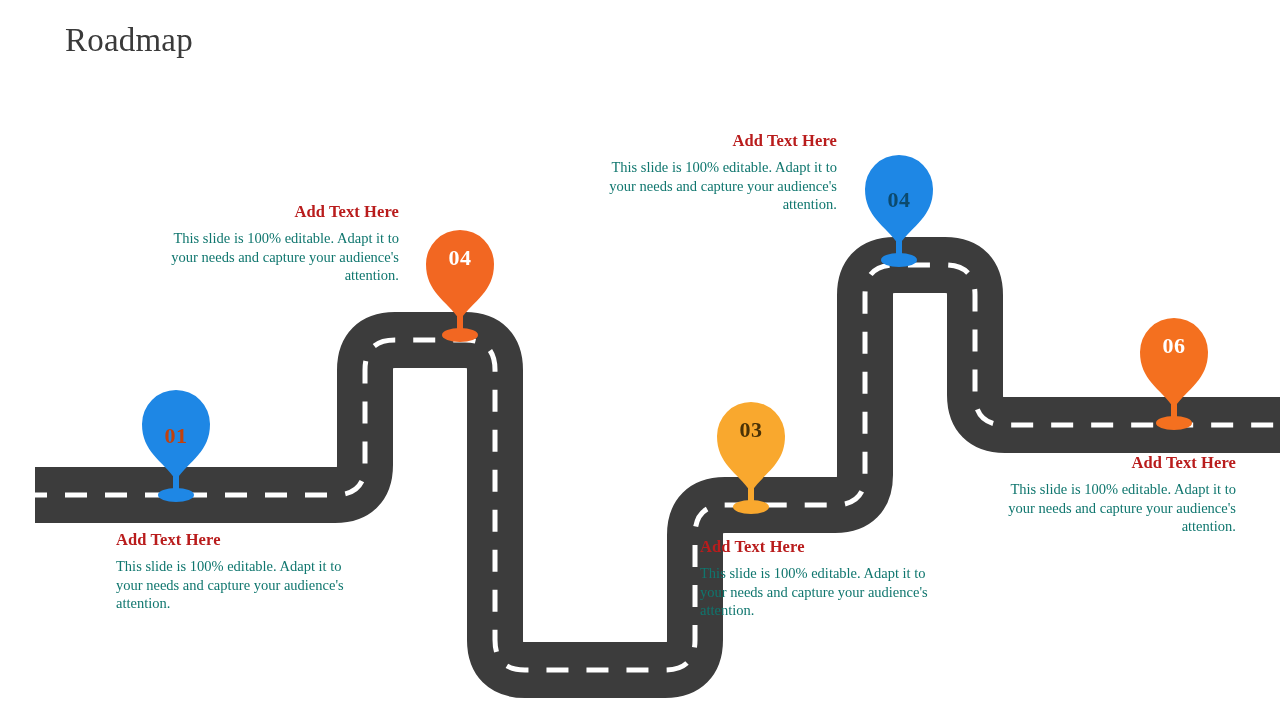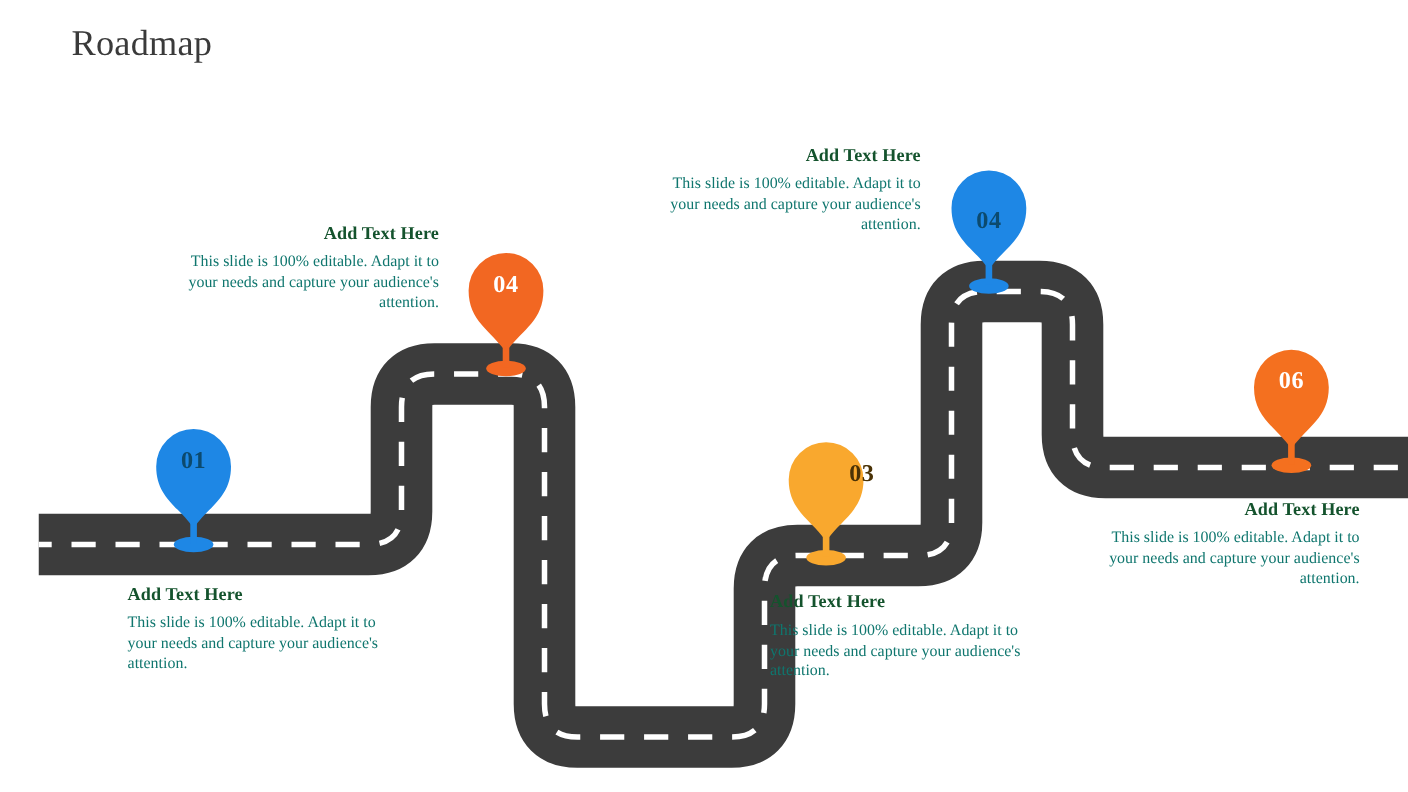--- a/index.html
+++ b/index.html
@@ -54,21 +54,21 @@
     letter-spacing: 0.5px;
     pointer-events: none;
   }
   .textblock {
     position: absolute;
     width: 236px;
   }
   .tb-head {
     font-size: 16.5px;
     font-weight: bold;
-    color: #14532d;
+    color: #b91c1c;
     margin-bottom: 7px;
     letter-spacing: 0.1px;
   }
   .tb-body {
     font-size: 14.5px;
     line-height: 1.28;
     color: #0f766e;
   }
   .align-left { text-align: left; }
   .align-right { text-align: right; }
@@ -136,21 +136,21 @@
              Q 940 425 970 425
              L 1290 425" fill="none" stroke="#ffffff" stroke-width="5" stroke-linecap="butt" stroke-dasharray="22 18"></path>
   </svg>
 
   <div class="pin" style="left:141px; top:382px;">
     <svg class="pin-svg" viewBox="0 0 88 130" height="130">
       <ellipse cx="44" cy="113" rx="18" ry="7" fill="#1e87e5"></ellipse>
       <rect x="41" y="62" width="6" height="50" fill="#1e87e5"></rect>
       <path d="M44 98 C 30 78 10 70 10 42 A 34 34 0 1 1 78 42 C 78 70 58 78 44 98 Z" fill="#1e87e5"></path>
     </svg>
-    <div class="pin-number" style="top:23px; color:#0c4a6e;">01</div>
+    <div class="pin-number" style="top:41px; color:#c2410c;">01</div>
   </div>
   <div class="textblock align-left" style="left:81px; top:530px;">
     <div class="tb-head">Add Text Here</div>
     <div class="tb-body">This slide is 100% editable. Adapt it to your needs and capture your audience's attention.</div>
   </div>
 
   <div class="pin" style="left:425px; top:222px;">
     <svg class="pin-svg" viewBox="0 0 88 130" height="130">
       <ellipse cx="44" cy="113" rx="18" ry="7" fill="#f26722"></ellipse>
       <rect x="41" y="62" width="6" height="50" fill="#f26722"></rect>
@@ -162,21 +162,21 @@
     <div class="tb-head">Add Text Here</div>
     <div class="tb-body">This slide is 100% editable. Adapt it to your needs and capture your audience's attention.</div>
   </div>
 
   <div class="pin" style="left:716px; top:394px;">
     <svg class="pin-svg" viewBox="0 0 88 130" height="130">
       <ellipse cx="44" cy="113" rx="18" ry="7" fill="#f9a82e"></ellipse>
       <rect x="41" y="62" width="6" height="50" fill="#f9a82e"></rect>
       <path d="M44 98 C 30 78 10 70 10 42 A 34 34 0 1 1 78 42 C 78 70 58 78 44 98 Z" fill="#f9a82e"></path>
     </svg>
-    <div class="pin-number" style="top:23px; color:#4a3206;text-align:right;">03</div>
+    <div class="pin-number" style="top:23px; color:#4a3206;">03</div>
   </div>
   <div class="textblock align-left" style="left:665px; top:537px;">
     <div class="tb-head">Add Text Here</div>
     <div class="tb-body">This slide is 100% editable. Adapt it to your needs and capture your audience's attention.</div>
   </div>
 
   <div class="pin" style="left:864px; top:147px;">
     <svg class="pin-svg" viewBox="0 0 88 130" height="130">
       <ellipse cx="44" cy="113" rx="18" ry="7" fill="#1e87e5"></ellipse>
       <rect x="41" y="62" width="6" height="50" fill="#1e87e5"></rect>

